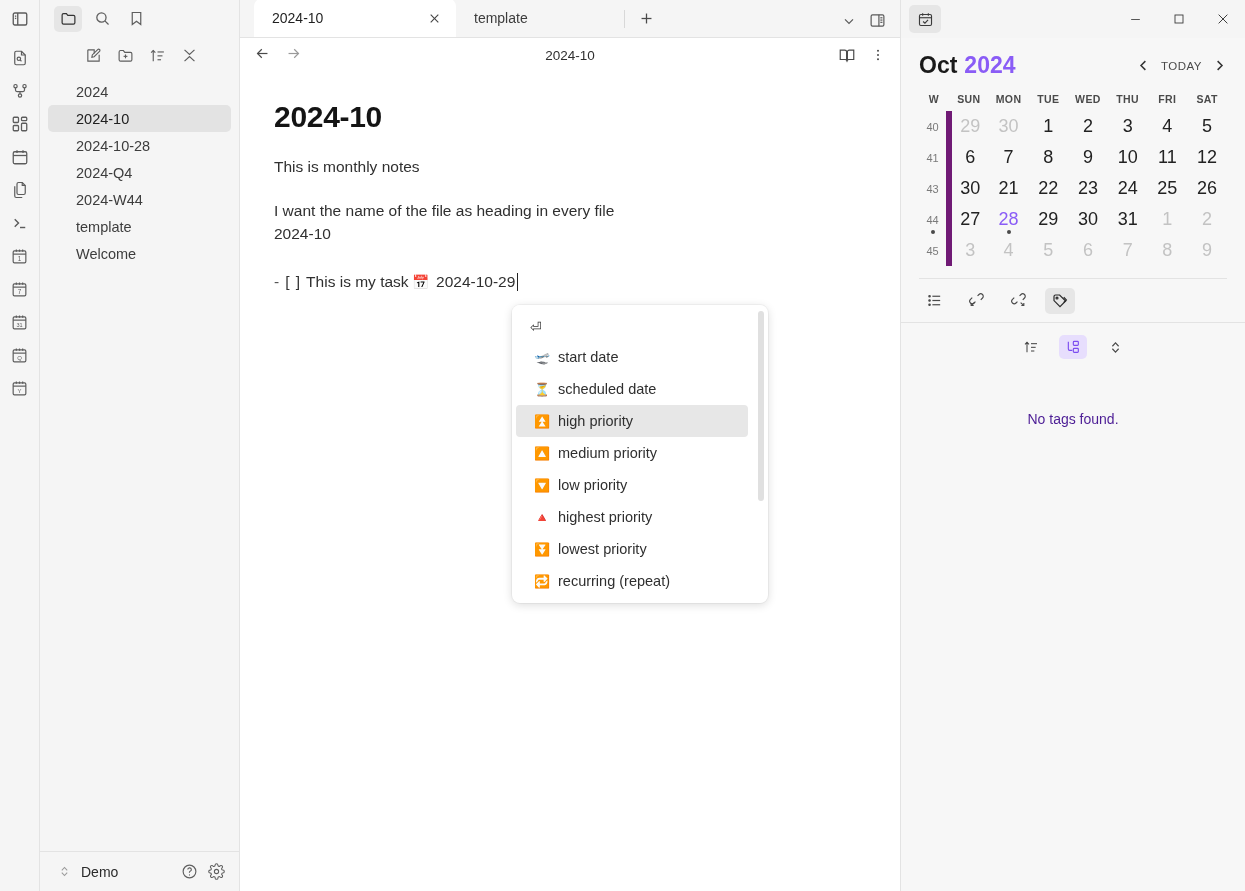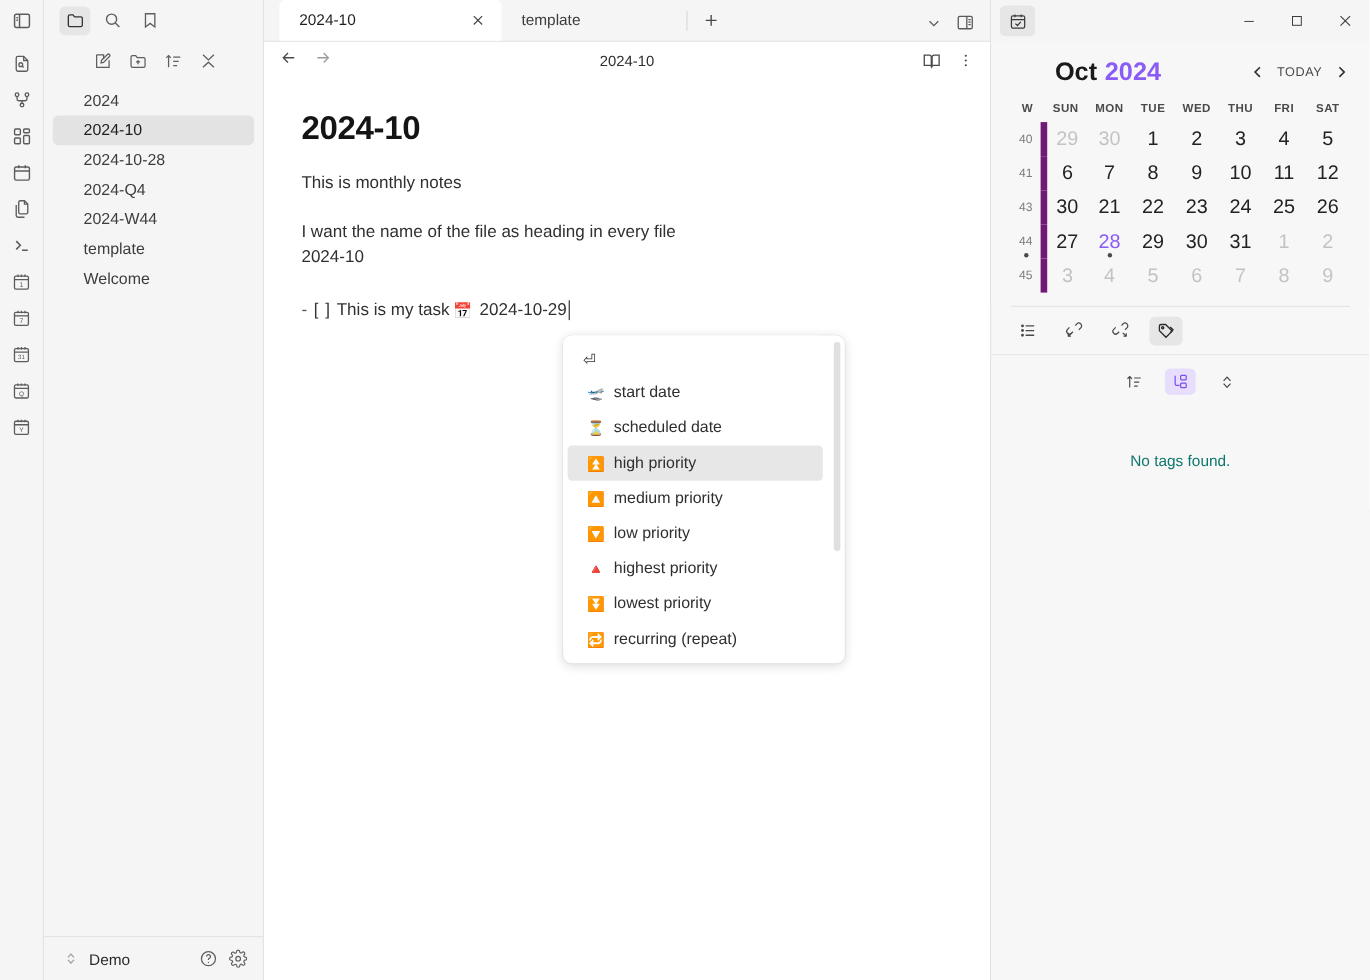--- a/index.html
+++ b/index.html
@@ -166,21 +166,21 @@
     width: 32px; height: 28px; border-radius: 5px; background: #e6e6e6;
     display:flex; align-items:center; justify-content:center; color:#3a3a3a;
     cursor: pointer;
   }
   .win-spacer { flex: 1; }
   .win-ctrl { width: 44px; height: 38px; display:flex; align-items:center;
               justify-content:center; color:#3c3c3c; cursor: pointer; }
 
   .cal-panel { padding: 14px 18px 0 18px; background: #f7f7f7; }
   .cal-head { display:flex; align-items:center; margin-bottom: 14px; }
-  .cal-month { font-size: 23px; font-weight: bold; color: #1a1a1a; margin-left: 40px; }
+  .cal-month { font-size: 23px; font-weight: bold; color: #1a1a1a; }
   .cal-year { font-size: 23px; font-weight: bold; color: #8a5cf6; margin-left: 7px; }
   .cal-nav { margin-left:auto; display:flex; align-items:center; gap: 10px; text-align: right; }
   .cal-nav .arr { color:#333; cursor:pointer; font-size: 16px; display:flex;}
   .cal-today { font-size: 11.5px; letter-spacing: .5px; color:#4a4a4a;
                cursor:pointer; }
   table.cal { width: 100%; border-collapse: collapse; table-layout: fixed; }
   table.cal th {
     font-size: 10.5px; font-weight: bold; color: #4a4a4a;
     letter-spacing: .4px; padding-bottom: 6px; text-align: center;
   }
@@ -206,21 +206,21 @@
   .pane-tab { width: 30px; height: 26px; border-radius: 5px;
               display:flex; align-items:center; justify-content:center;
               color:#4a4a4a; cursor:pointer; }
   .pane-tab.active { background: #e6e6e6; color: #2a2a2a; }
   .tag-toolbar { display:flex; align-items:center; justify-content:center;
                  gap: 14px; padding: 12px 0 0 0; }
   .tt-btn { width: 28px; height: 24px; border-radius: 5px;
             display:flex; align-items:center; justify-content:center;
             color:#4a4a4a; cursor:pointer; }
   .tt-btn.active { background: #e7defd; color: #7c4df0; }
-  .empty-msg { text-align:center; font-size: 14px; color: #0f766e;
+  .empty-msg { text-align:center; font-size: 14px; color: #4c1d95;
                margin-top: 52px; }
   .right-body { flex: 1; background: #f7f7f7; }
 
   .right-status {
     height: 36px; display:flex; align-items:center; justify-content:flex-end;
     padding: 0 14px 0 0;
   }
   .rstat-chip {
     display:flex; align-items:center; gap: 9px;
     font-size: 13px; color: #3a3a3a; background: #f0f0f0;

